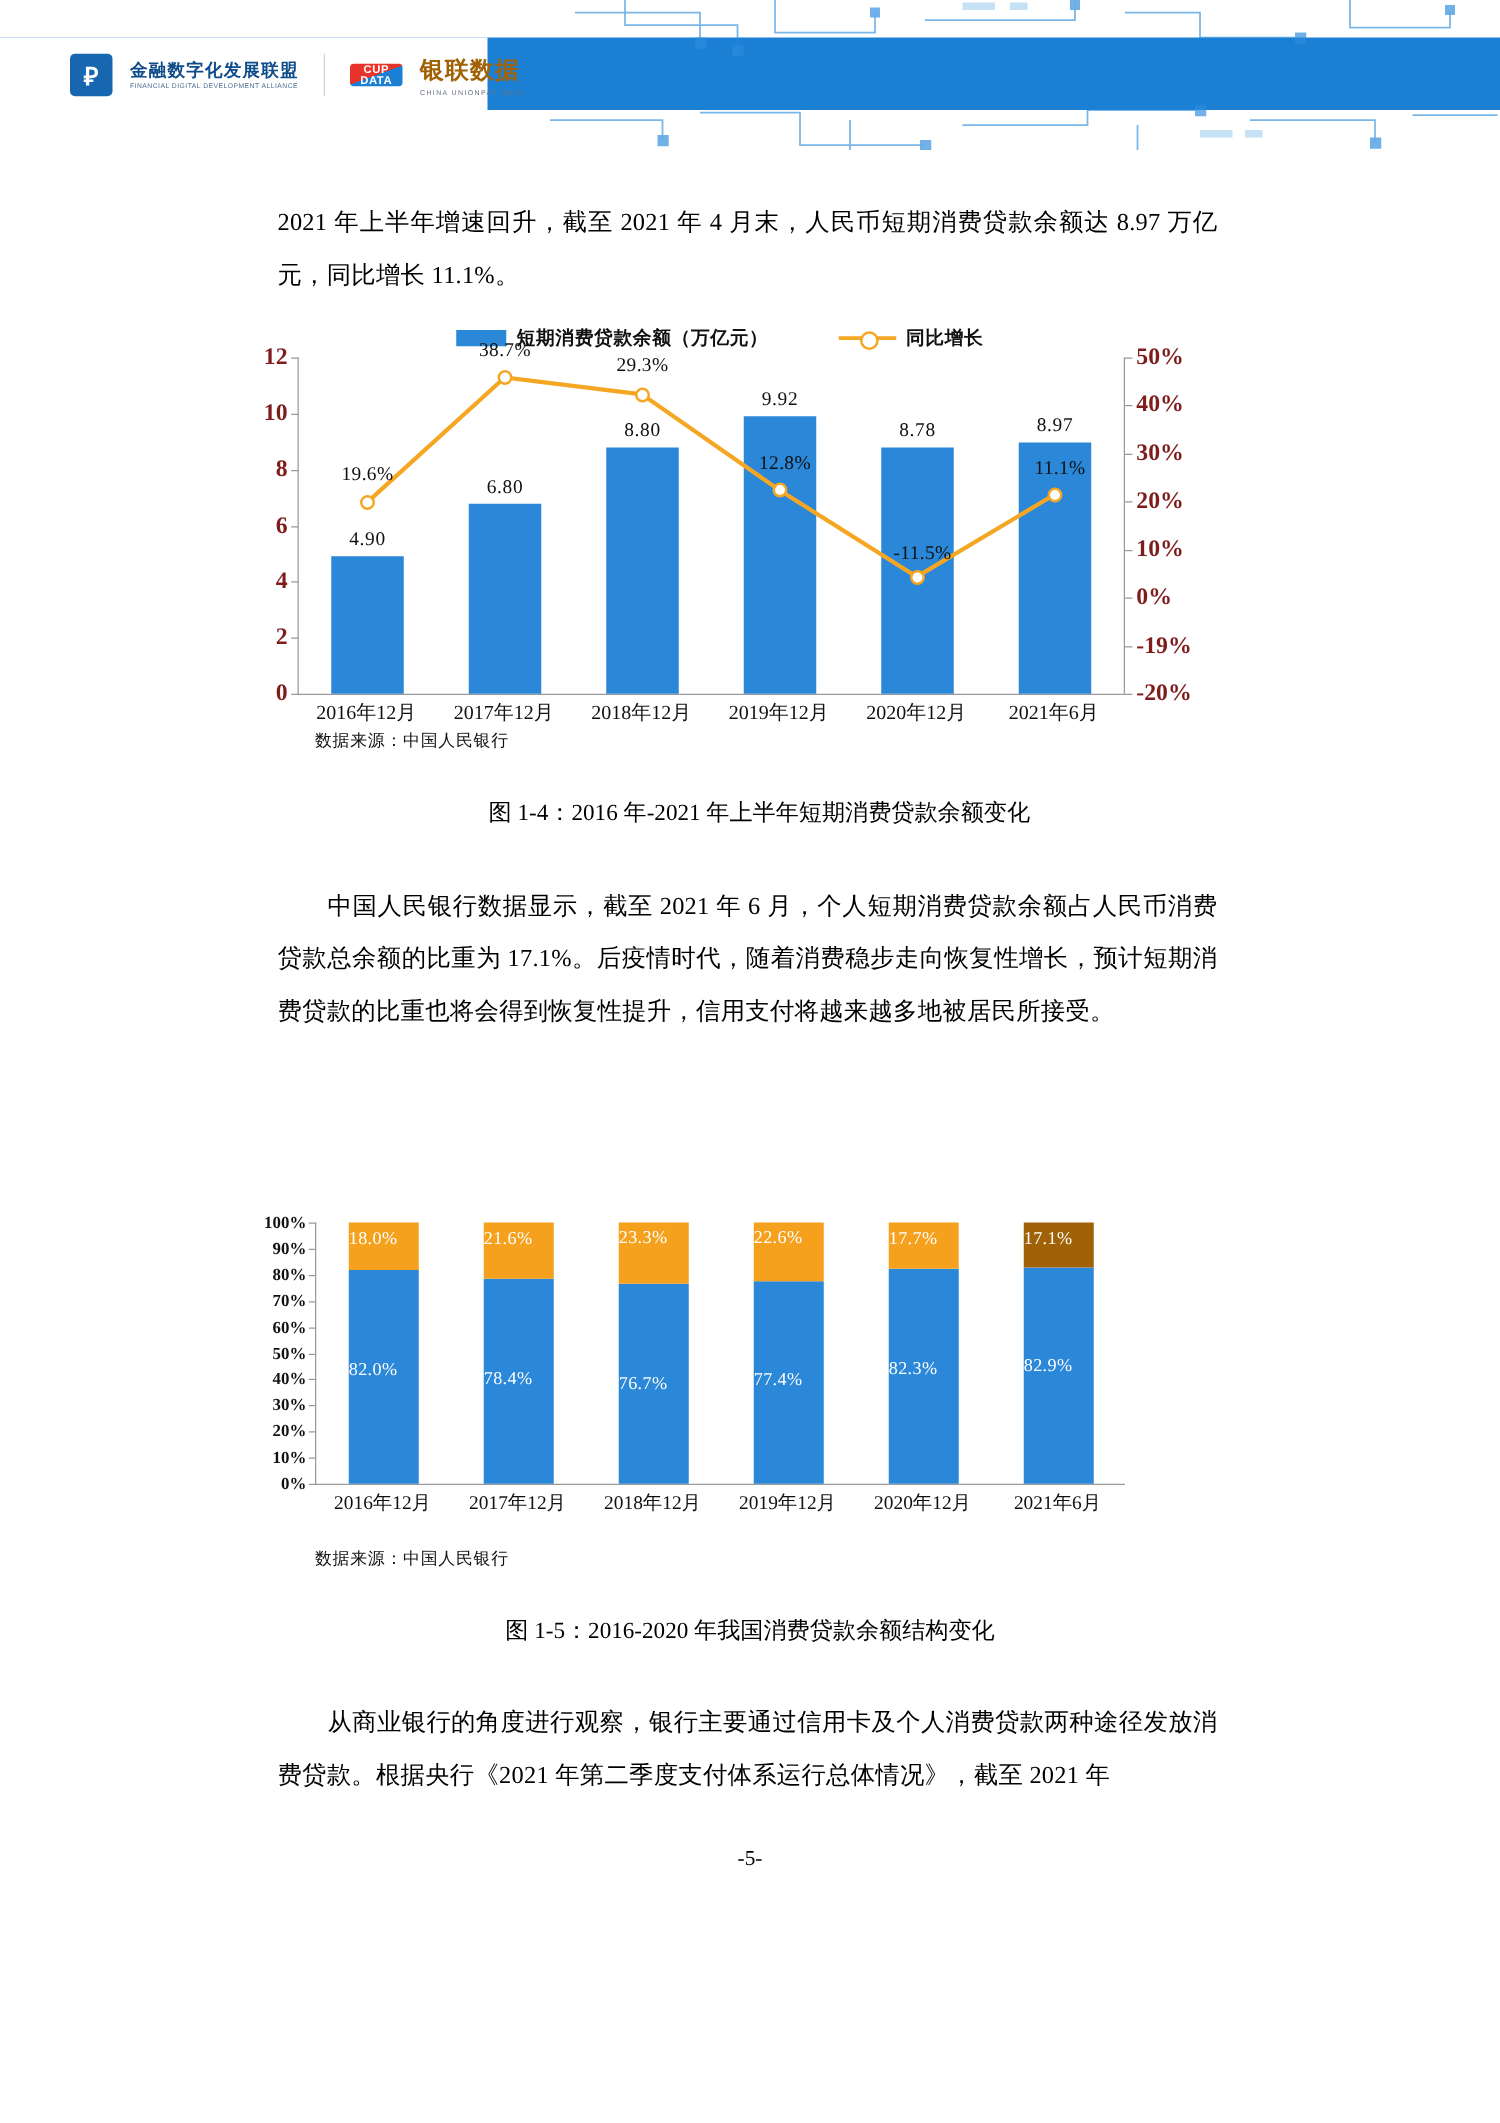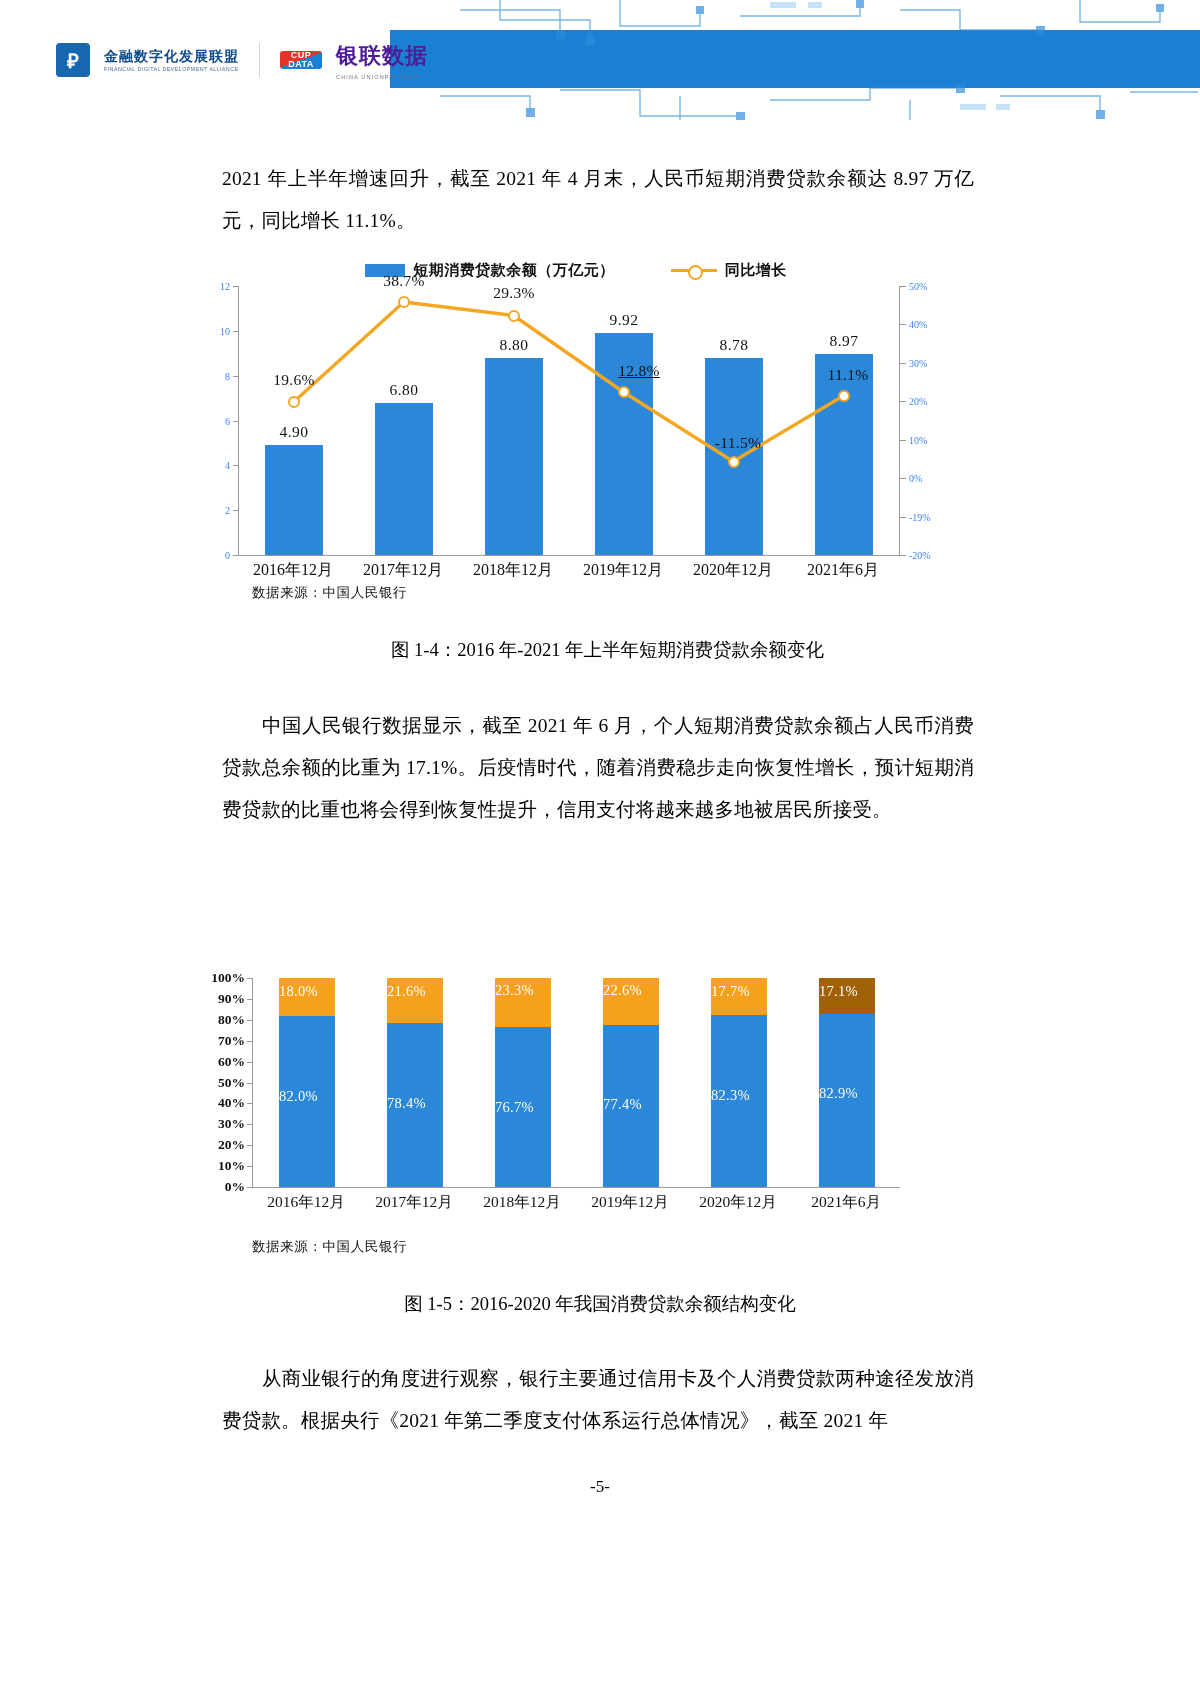--- a/index.html
+++ b/index.html
@@ -54,21 +54,21 @@
   .cup-box {
     width: 42px; height: 18px; border-radius: 3px;
     background: linear-gradient(160deg,#e8332a 0 50%, #1b7fd4 50% 100%);
     color: #fff; display: flex; flex-direction: column;
     align-items: center; justify-content: center;
     font-family: "Liberation Sans", sans-serif;
     font-size: 9px; font-weight: bold; line-height: 1.05; letter-spacing: .5px;
   }
   .cup-cn {
     font-family: "Liberation Sans", sans-serif;
-    font-size: 22px; font-weight: bold; color: #4c1d95; letter-spacing: 1px;
+    font-size: 19px; font-weight: bold; color: #a16207; letter-spacing: 1px;
   }
   .cup-en {
     font-family: "Liberation Sans", sans-serif;
     font-size: 5.6px; color: #6a7480; letter-spacing: 1.1px; margin-top: 3px;
   }
 
   
   .para {
     position: absolute;
     font-family: "Liberation Serif", serif;
@@ -121,21 +121,21 @@
   .c1-plot {
     position: absolute; left: 42px; top: 28px; width: 662px; height: 270px;
     border-left: 1.3px solid #9a9a9a; border-bottom: 1.3px solid #9a9a9a;
   }
   .c1-plot-right {
     position: absolute; right: 0; top: 0; width: 1.3px; height: 100%;
     background: #9a9a9a;
   }
   .ax-l, .ax-r {
     position: absolute; font-family: "Liberation Serif", serif;
-    font-size: 10px; color: #3b82f6;
+    font-size: 19px; color: #7f1d1d; font-weight: bold;
   }
   .ax-l { right: 100%; margin-right: 9px; transform: translateY(-50%); text-align: right; }
   .ax-r { left: 100%; margin-left: 9px; transform: translateY(-50%); }
   .tick {
     position: absolute; left: -6px; width: 6px; height: 1px; background: #9a9a9a;
   }
   .tickr {
     position: absolute; right: -6px; width: 6px; height: 1px; background: #9a9a9a;
   }
   .bar1 {
@@ -362,21 +362,21 @@
     <div class="mk" style="left:55px;  top:116.1px;"></div>
     <div class="mk" style="left:165px; top:16.1px;"></div>
     <div class="mk" style="left:275px; top:29.6px;"></div>
     <div class="mk" style="left:385px; top:106.4px;"></div>
     <div class="mk" style="left:495px; top:176.1px;"></div>
     <div class="mk" style="left:605px; top:110.4px;"></div>
 
     <div class="pt-lbl" style="left:15px;  top:85px;">19.6%</div>
     <div class="pt-lbl" style="left:125px; top:-14px;">38.7%</div>
     <div class="pt-lbl" style="left:235px; top:-2px;">29.3%</div>
-    <div class="pt-lbl" style="left:360px; top:76px;text-decoration:underline;">12.8%</div>
+    <div class="pt-lbl" style="left:349px; top:76px;">12.8%</div>
     <div class="pt-lbl" style="left:459px; top:148px;">-11.5%</div>
     <div class="pt-lbl" style="left:569px; top:80px;">11.1%</div>
   </div>
 
   <div class="c1-xlabels">
     <span style="left:-5px;">2016年12月</span>
     <span style="left:105px;">2017年12月</span>
     <span style="left:215px;">2018年12月</span>
     <span style="left:325px;">2019年12月</span>
     <span style="left:435px;">2020年12月</span>

